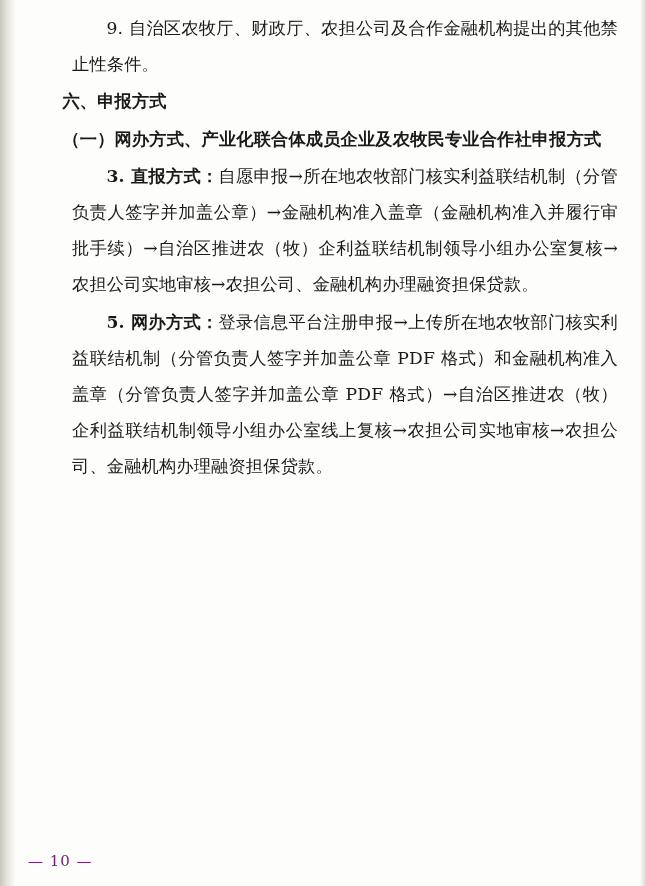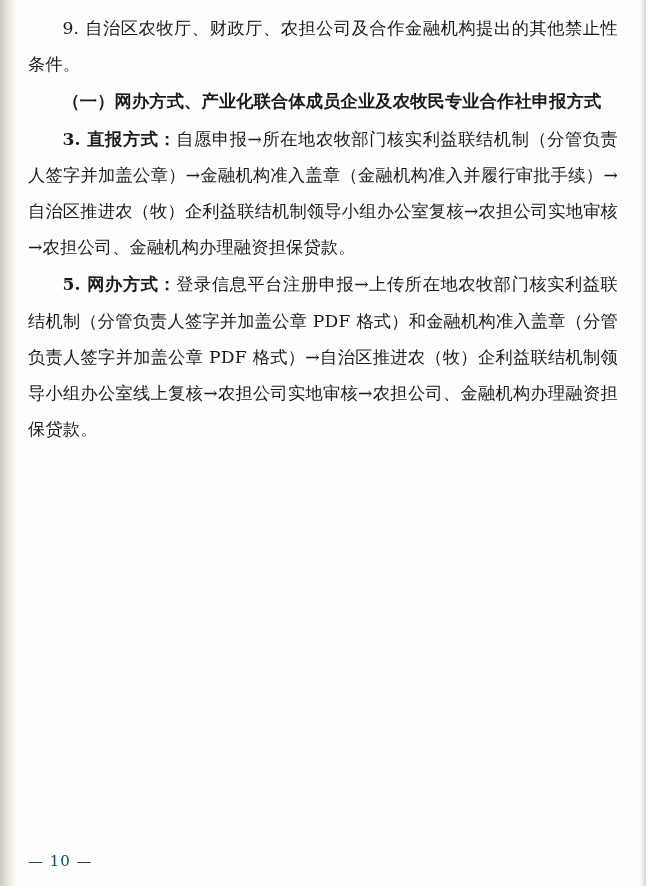--- a/index.html
+++ b/index.html
@@ -49,53 +49,55 @@
   p {
     margin: 0 0 1px 0;
     font-size: 17.2px;
     line-height: 36.2px;
     text-align: justify;
     text-justify: inter-ideograph;
     letter-spacing: 0.2px;
   }
   .indent {
     text-indent: 2em;
+    margin-left: 44px;
   }
   .heading {
     font-weight: bold;
     text-indent: 2em;
   }
   .subheading {
     font-weight: bold;
     text-indent: 2em;
   }
   .run-bold {
     font-weight: bold;
   }
   .footer {
     position: absolute;
     left: 28px;
     bottom: 16px;
     width: 590px;
     font-size: 15px;
-    color: #0c4a6e;
+    color: #701a75;
     letter-spacing: 1px;
   }
 </style>
 </head>
 <body>
 
 <div class="page">
   <div class="left-edge"></div>
   <div class="right-edge"></div>
 
   <div class="content">
 
     <p class="indent">9. 自治区农牧厅、财政厅、农担公司及合作金融机构提出的其他禁止性条件。</p>
 
+    <p class="heading">六、申报方式</p>
 
     <p class="subheading">（一）网办方式、产业化联合体成员企业及农牧民专业合作社申报方式</p>
 
     <p class="indent"><span class="run-bold">3. 直报方式：</span><span>自愿申报→所在地农牧部门核实利益联结机制（分管负责人签字并加盖公章）→金融机构准入盖章（金融机构准入并履行审批手续）→自治区推进农（牧）企利益联结机制领导小组办公室复核→农担公司实地审核→农担公司、金融机构办理融资担保贷款。</span></p>
 
     <p class="indent"><span class="run-bold">5. 网办方式：</span><span>登录信息平台注册申报→上传所在地农牧部门核实利益联结机制（分管负责人签字并加盖公章 PDF 格式）和金融机构准入盖章（分管负责人签字并加盖公章 PDF 格式）→自治区推进农（牧）企利益联结机制领导小组办公室线上复核→农担公司实地审核→农担公司、金融机构办理融资担保贷款。</span></p>
 
 
 
 

